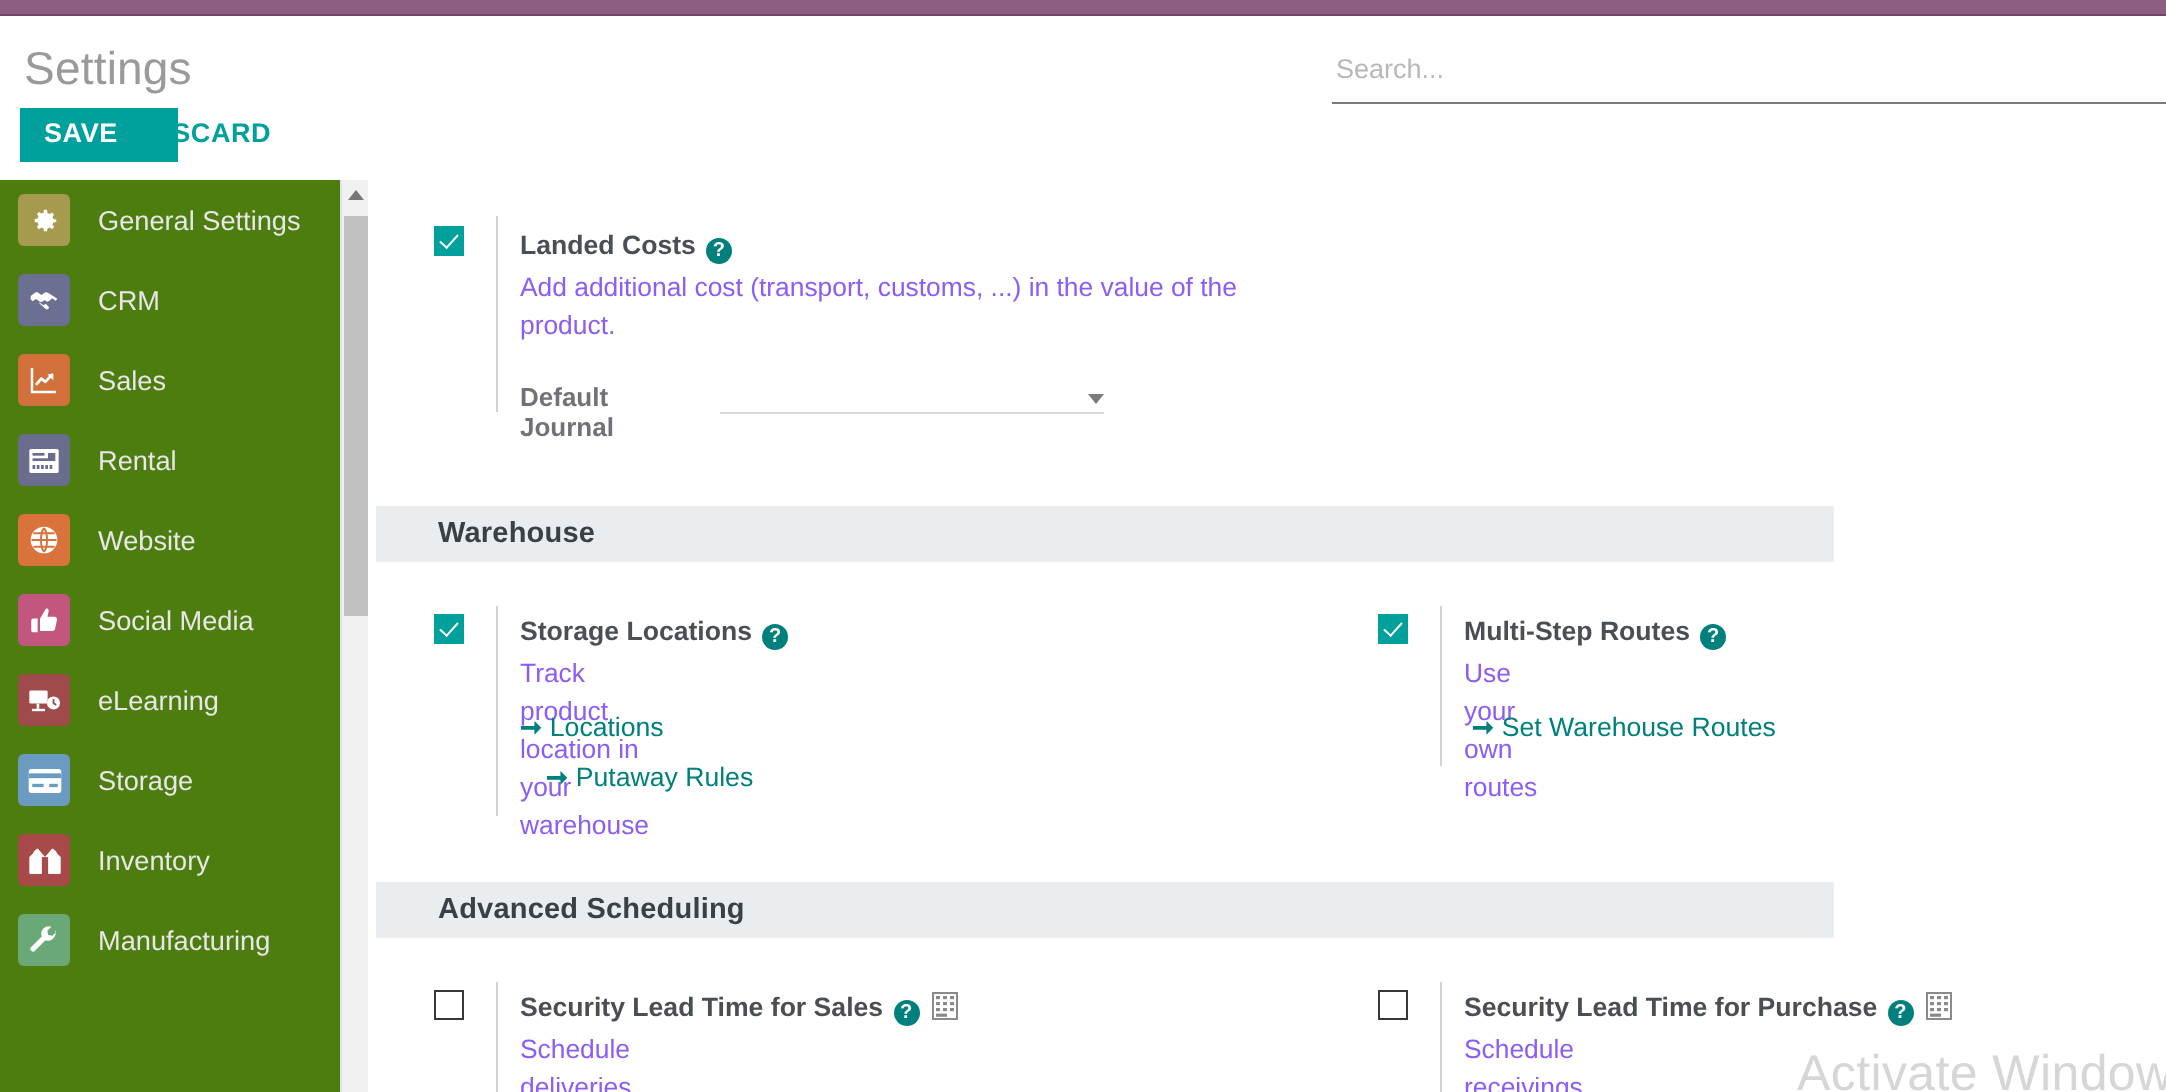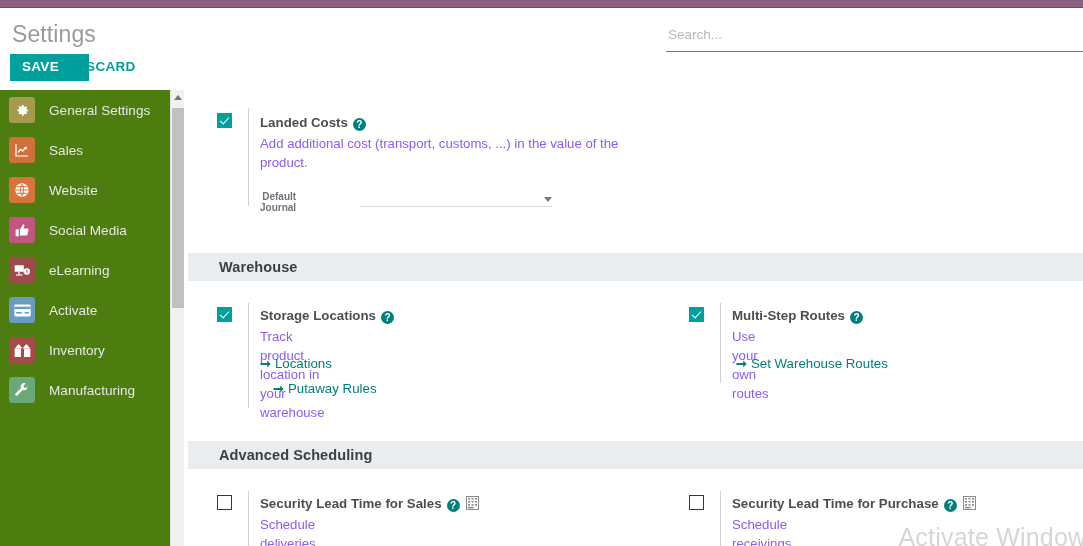--- a/index.html
+++ b/index.html
@@ -123,21 +123,21 @@
     position: absolute; left: 184px; top: 90px;
     width: 899px; height: 456px;
     background: #ffffff;
     overflow: hidden;
   }
 
   .setting-block { position: absolute; }
 
   .sec-header {
     position: absolute; left: 4px;
-    width: 895px; height: 28px;
+    width: 729px; height: 28px;
     background: #e9edf0;
     display: flex; align-items: center;
   }
   .sec-header h3 {
     margin-left: 31px;
     font-size: 14.5px; font-weight: 700; color: #3b3f46;
     letter-spacing: .1px;
     font-family: "Liberation Sans", sans-serif;
   }
 
@@ -217,23 +217,22 @@
   .ilink .arrow {
     display: inline-block;
     margin-right: 4px;
     font-weight: 700;
     font-size: 13px;
   }
 
   
   .fieldrow-label {
     position: absolute;
-    font-size: 10px; font-weight: 700; color: #6f7379;
-    font-family: "Liberation Sans", sans-serif;
-    text-align: right;
+    font-size: 13px; font-weight: 700; color: #6f7379;
+    font-family: "Liberation Sans", sans-serif;
   }
   .fieldrow-sel {
     position: absolute;
     border: none;
     border-bottom: 1px solid #d9d9d9;
     background: transparent;
     font-size: 13.3px; color: #4a4f55;
     font-family: "Liberation Sans", sans-serif;
     outline: none;
     cursor: pointer;
@@ -279,28 +278,55 @@
     <div class="side-item">
       <span class="side-icon" style="background: rgb(165, 154, 78);">
         <svg width="15" height="15" viewBox="0 0 24 24" fill="#ffffff">
           <path d="M12 8.4a3.6 3.6 0 100 7.2 3.6 3.6 0 000-7.2zm0 5.6a2 2 0 110-4 2 2 0 010 4z"></path>
           <path d="M21 13.2v-2.4l-2.3-.4a7 7 0 00-.7-1.7l1.3-1.9-1.7-1.7-1.9 1.3a7 7 0 00-1.7-.7L13.6 3h-2.4l-.4 2.3a7 7 0 00-1.7.7L7.2 4.7 5.5 6.4l1.3 1.9a7 7 0 00-.7 1.7L3.8 10.4v2.4l2.3.4c.2.6.4 1.2.7 1.7l-1.3 1.9 1.7 1.7 1.9-1.3c.5.3 1.1.5 1.7.7l.4 2.3h2.4l.4-2.3c.6-.2 1.2-.4 1.7-.7l1.9 1.3 1.7-1.7-1.3-1.9c.3-.5.5-1.1.7-1.7l2.3-.4z"></path>
         </svg>
       </span>
       <span class="side-label">General Settings</span>
     </div>
     <div class="side-item">
+      <span class="side-icon" style="background: rgb(107, 111, 145);">
+        <svg width="16" height="16" viewBox="0 0 24 24" fill="#ffffff">
+          <path d="M2 9l3.5-2.6c.6-.4 1.4-.4 2 0L10 8.2l2.3-1.6c.8-.6 1.9-.6 2.7 0L22 11l-1.4 1.6-2.4-1.9-2.5 2.1c-.7.6-1.7.6-2.4 0l-.9-.8-1.2 1c-.8.7-2 .7-2.8 0L6 11.3 3.4 13 2 11.5V9z"></path>
+          <path d="M8.6 13.6l2 1.8c.6.5 1.4.5 2 0l.6-.5 2 1.7c.6.5.6 1.4.1 2-.5.6-1.4.6-2 .1l-4.7-4 0-1.1z"></path>
+        </svg>
+      </span>
+      <span class="side-label">CRM</span>
+    </div>
+    <div class="side-item">
       <span class="side-icon" style="background: rgb(210, 112, 60);">
         <svg width="16" height="16" viewBox="0 0 24 24">
           <path d="M3 3v18h18" stroke="#ffffff" stroke-width="1.8" fill="none"></path>
           <path d="M6.5 15l3.5-4 3 2.4L18 8" stroke="#ffffff" stroke-width="2.1" fill="none" stroke-linecap="round" stroke-linejoin="round"></path>
           <path d="M14.5 7.6H19v4.5" fill="#ffffff"></path>
         </svg>
       </span>
       <span class="side-label">Sales</span>
+    </div>
+    <div class="side-item">
+      <span class="side-icon" style="background: rgb(106, 109, 142);">
+        <svg width="16" height="15" viewBox="0 0 24 22">
+          <rect x="1" y="2" width="22" height="18" rx="1.4" fill="#ffffff"></rect>
+          <g fill="#6a6d8e">
+            <rect x="3.4" y="5" width="9" height="2"></rect>
+            <rect x="3.4" y="9" width="13" height="2"></rect>
+            <rect x="3.4" y="14" width="2" height="3"></rect>
+            <rect x="6.6" y="14" width="2" height="3"></rect>
+            <rect x="9.8" y="14" width="2" height="3"></rect>
+            <rect x="13" y="14" width="2" height="3"></rect>
+            <rect x="16.2" y="14" width="2" height="3"></rect>
+            <rect x="15" y="5" width="5.5" height="6"></rect>
+          </g>
+        </svg>
+      </span>
+      <span class="side-label">Rental</span>
     </div>
     <div class="side-item">
       <span class="side-icon" style="background: rgb(217, 115, 59);">
         <svg width="16" height="16" viewBox="0 0 24 24">
           <circle cx="12" cy="12" r="10" fill="#ffffff"></circle>
           <path d="M12 3.2c3 3 3 14.6 0 17.6M12 3.2c-3 3-3 14.6 0 17.6M2.6 12h18.8M4 7h16M4 17h16" stroke="#d9733b" stroke-width="1.5" fill="none"></path>
         </svg>
       </span>
       <span class="side-label">Website</span>
     </div>
@@ -327,21 +353,21 @@
     </div>
     <div class="side-item">
       <span class="side-icon" style="background: rgb(106, 155, 193);">
         <svg width="17" height="13" viewBox="0 0 24 18" fill="#ffffff">
           <rect x="0.5" y="0.5" width="23" height="17" rx="2"></rect>
           <rect x="0.5" y="3.6" width="23" height="3.4" fill="#6a9bc1"></rect>
           <rect x="3" y="11" width="8" height="2.3" fill="#6a9bc1"></rect>
           <rect x="15" y="11" width="6" height="2.3" fill="#6a9bc1"></rect>
         </svg>
       </span>
-      <span class="side-label">Activate</span>
+      <span class="side-label">Storage</span>
     </div>
     <div class="side-item">
       <span class="side-icon" style="background: rgb(168, 74, 74);">
         <svg width="17" height="15" viewBox="0 0 26 22" fill="#ffffff">
           <path d="M1 8h24v12a1 1 0 01-1 1H2a1 1 0 01-1-1V8z"></path>
           <path d="M13 8L7.5 1.5C6 2 4.2 3.6 3.6 5.4L1 8h12z"></path>
           <path d="M13 8l5.5-6.5C20 2 21.8 3.6 22.4 5.4L25 8H13z"></path>
           <rect x="10.6" y="8" width="4.8" height="13" fill="#a84a4a"></rect>
         </svg>
       </span>

